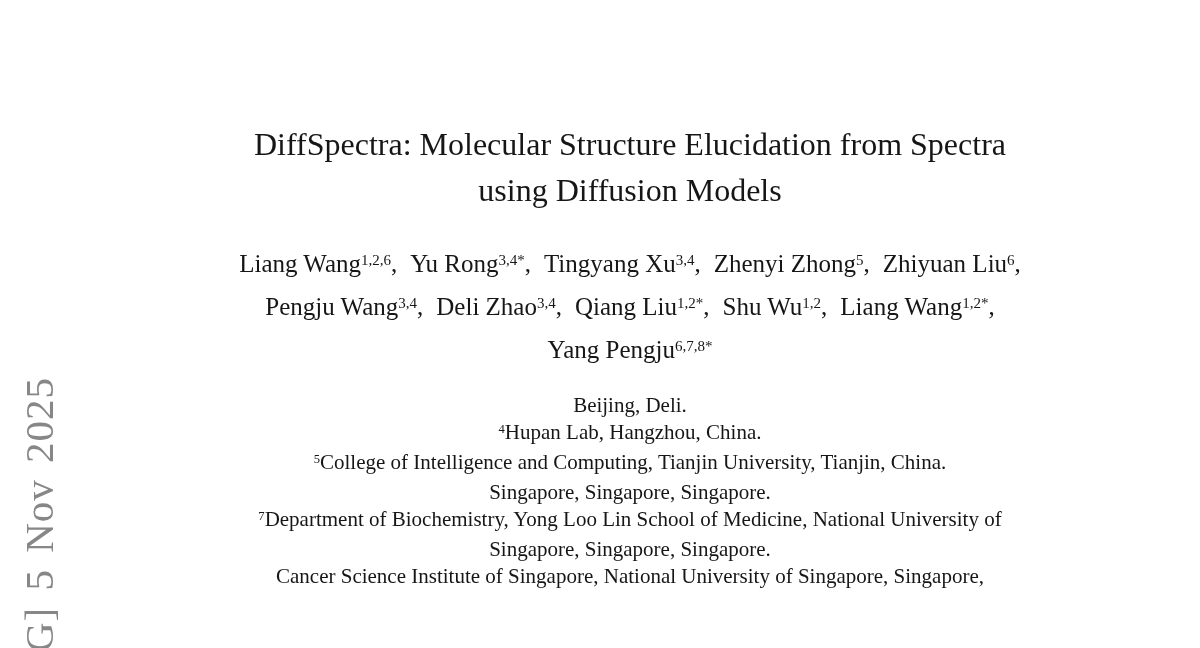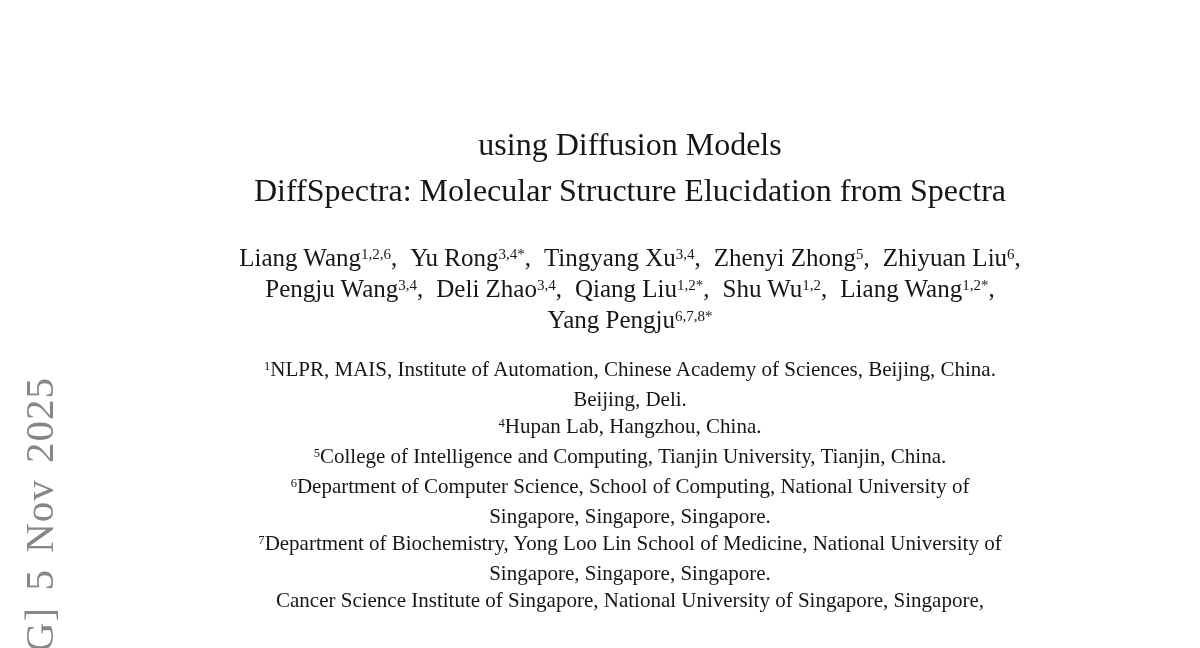--- a/index.html
+++ b/index.html
@@ -36,21 +36,21 @@
   }
   .title {
     margin: 0;
     font-size: 32px;
     font-weight: normal;
     line-height: 46px;
   }
   .authors {
     margin-top: 31px;
     font-size: 25px;
-    line-height: 28px;
+    line-height: 40px;
   }
   .author + .author { margin-left: 13px; }
   .sup {
     font-size: 0.6em;
     position: relative;
     top: -0.5em;
   }
   .affiliations {
     margin-top: 19px;
     font-size: 21px;
@@ -58,35 +58,33 @@
   }
 </style>
 </head>
 <body>
 
 <div class="page" style="background: rgb(255, 255, 255); color: rgb(22, 22, 22);">
   <div class="watermark" style="color: rgb(135, 135, 135);">G] 5 Nov 2025</div>
 
   <div class="content">
     <div class="title">
+      <div>DiffSpectra: Molecular Structure Elucidation from Spectra</div>
       <div>using Diffusion Models</div>
-      <div>DiffSpectra: Molecular Structure Elucidation from Spectra</div>
     </div>
 
     <div class="authors">
         <div><span class="author"><span>Liang Wang</span><span class="sup">1,2,6</span>,</span><span class="author"><span>Yu Rong</span><span class="sup">3,4*</span>,</span><span class="author"><span>Tingyang Xu</span><span class="sup">3,4</span>,</span><span class="author"><span>Zhenyi Zhong</span><span class="sup">5</span>,</span><span class="author"><span>Zhiyuan Liu</span><span class="sup">6</span>,</span></div>
         <div><span class="author"><span>Pengju Wang</span><span class="sup">3,4</span>,</span><span class="author"><span>Deli Zhao</span><span class="sup">3,4</span>,</span><span class="author"><span>Qiang Liu</span><span class="sup">1,2*</span>,</span><span class="author"><span>Shu Wu</span><span class="sup">1,2</span>,</span><span class="author"><span>Liang Wang</span><span class="sup">1,2*</span>,</span></div>
         <div><span class="author"><span>Yang Pengju</span><span class="sup">6,7,8*</span></span></div>
       </div>
 
     <div class="affiliations">
-        <div><span class="sup">1</span>NLPR, MAIS, Institute of Automation, Chinese Academy of Sciences, Beijing, China.</div>
         <div>Beijing, Deli.</div>
         <div><span class="sup">4</span>Hupan Lab, Hangzhou, China.</div>
         <div><span class="sup">5</span>College of Intelligence and Computing, Tianjin University, Tianjin, China.</div>
-        <div><span class="sup">6</span>Department of Computer Science, School of Computing, National University of</div>
         <div>Singapore, Singapore, Singapore.</div>
         <div><span class="sup">7</span>Department of Biochemistry, Yong Loo Lin School of Medicine, National University of</div>
         <div>Singapore, Singapore, Singapore.</div>
         <div>Cancer Science Institute of Singapore, National University of Singapore, Singapore,</div>
       </div>
   </div>
 </div>
 
 </body></html>

